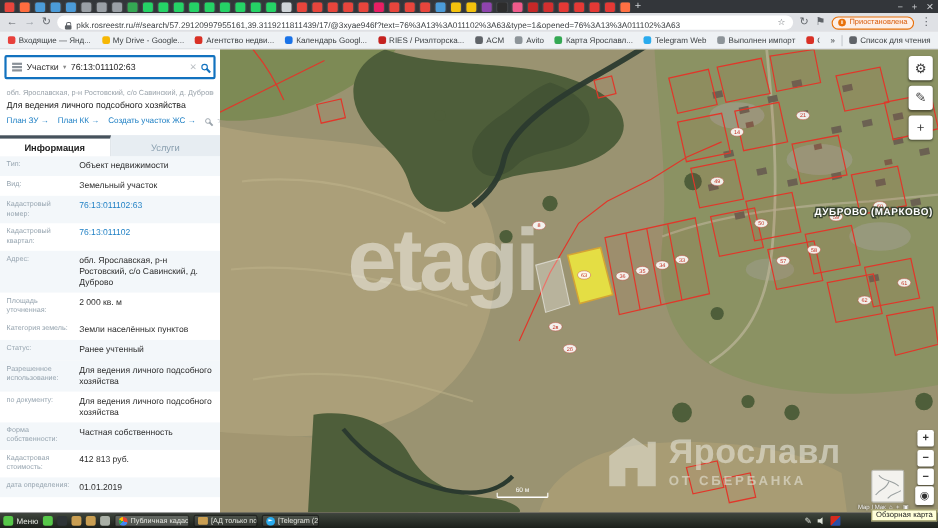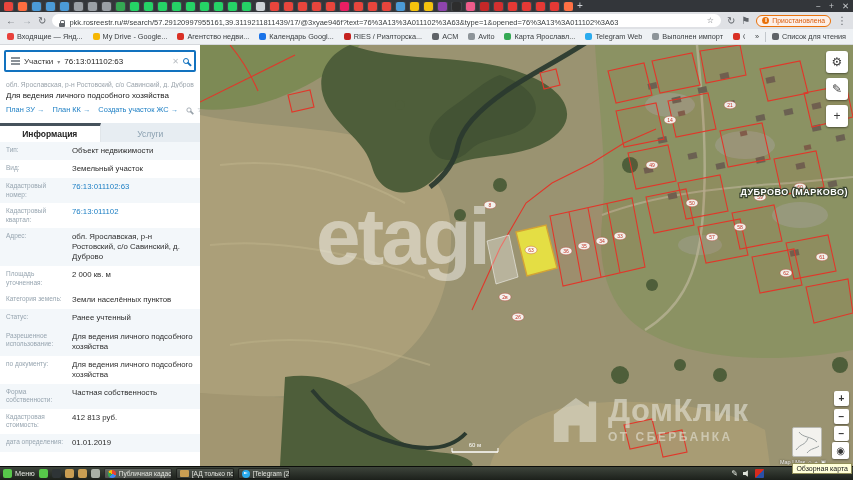--- a/index.html
+++ b/index.html
@@ -364,21 +364,21 @@
       </g>
     </svg>
 
     <div class="wm-etagi">etagi</div>
 
     <div class="wm-brand">
       <svg width="46" height="50" viewBox="0 0 50 52">
         <path d="M2,50 V20 L26,2 L40,12 V6 H48 V50 H30 V32 H18 V50 Z" fill="rgba(235,235,225,.5)"></path>
       </svg>
       <div>
-        <div class="t1">ДомКлик</div>
+        <div class="t1">Ярославл</div>
         <div class="t2">ОТ СБЕРБАНКА</div>
       </div>
     </div>
 
     <div class="mtools">
       <button class="mbtn">
           <span>⚙</span>
         </button>
       <button class="mbtn">
           <span>✎</span>

